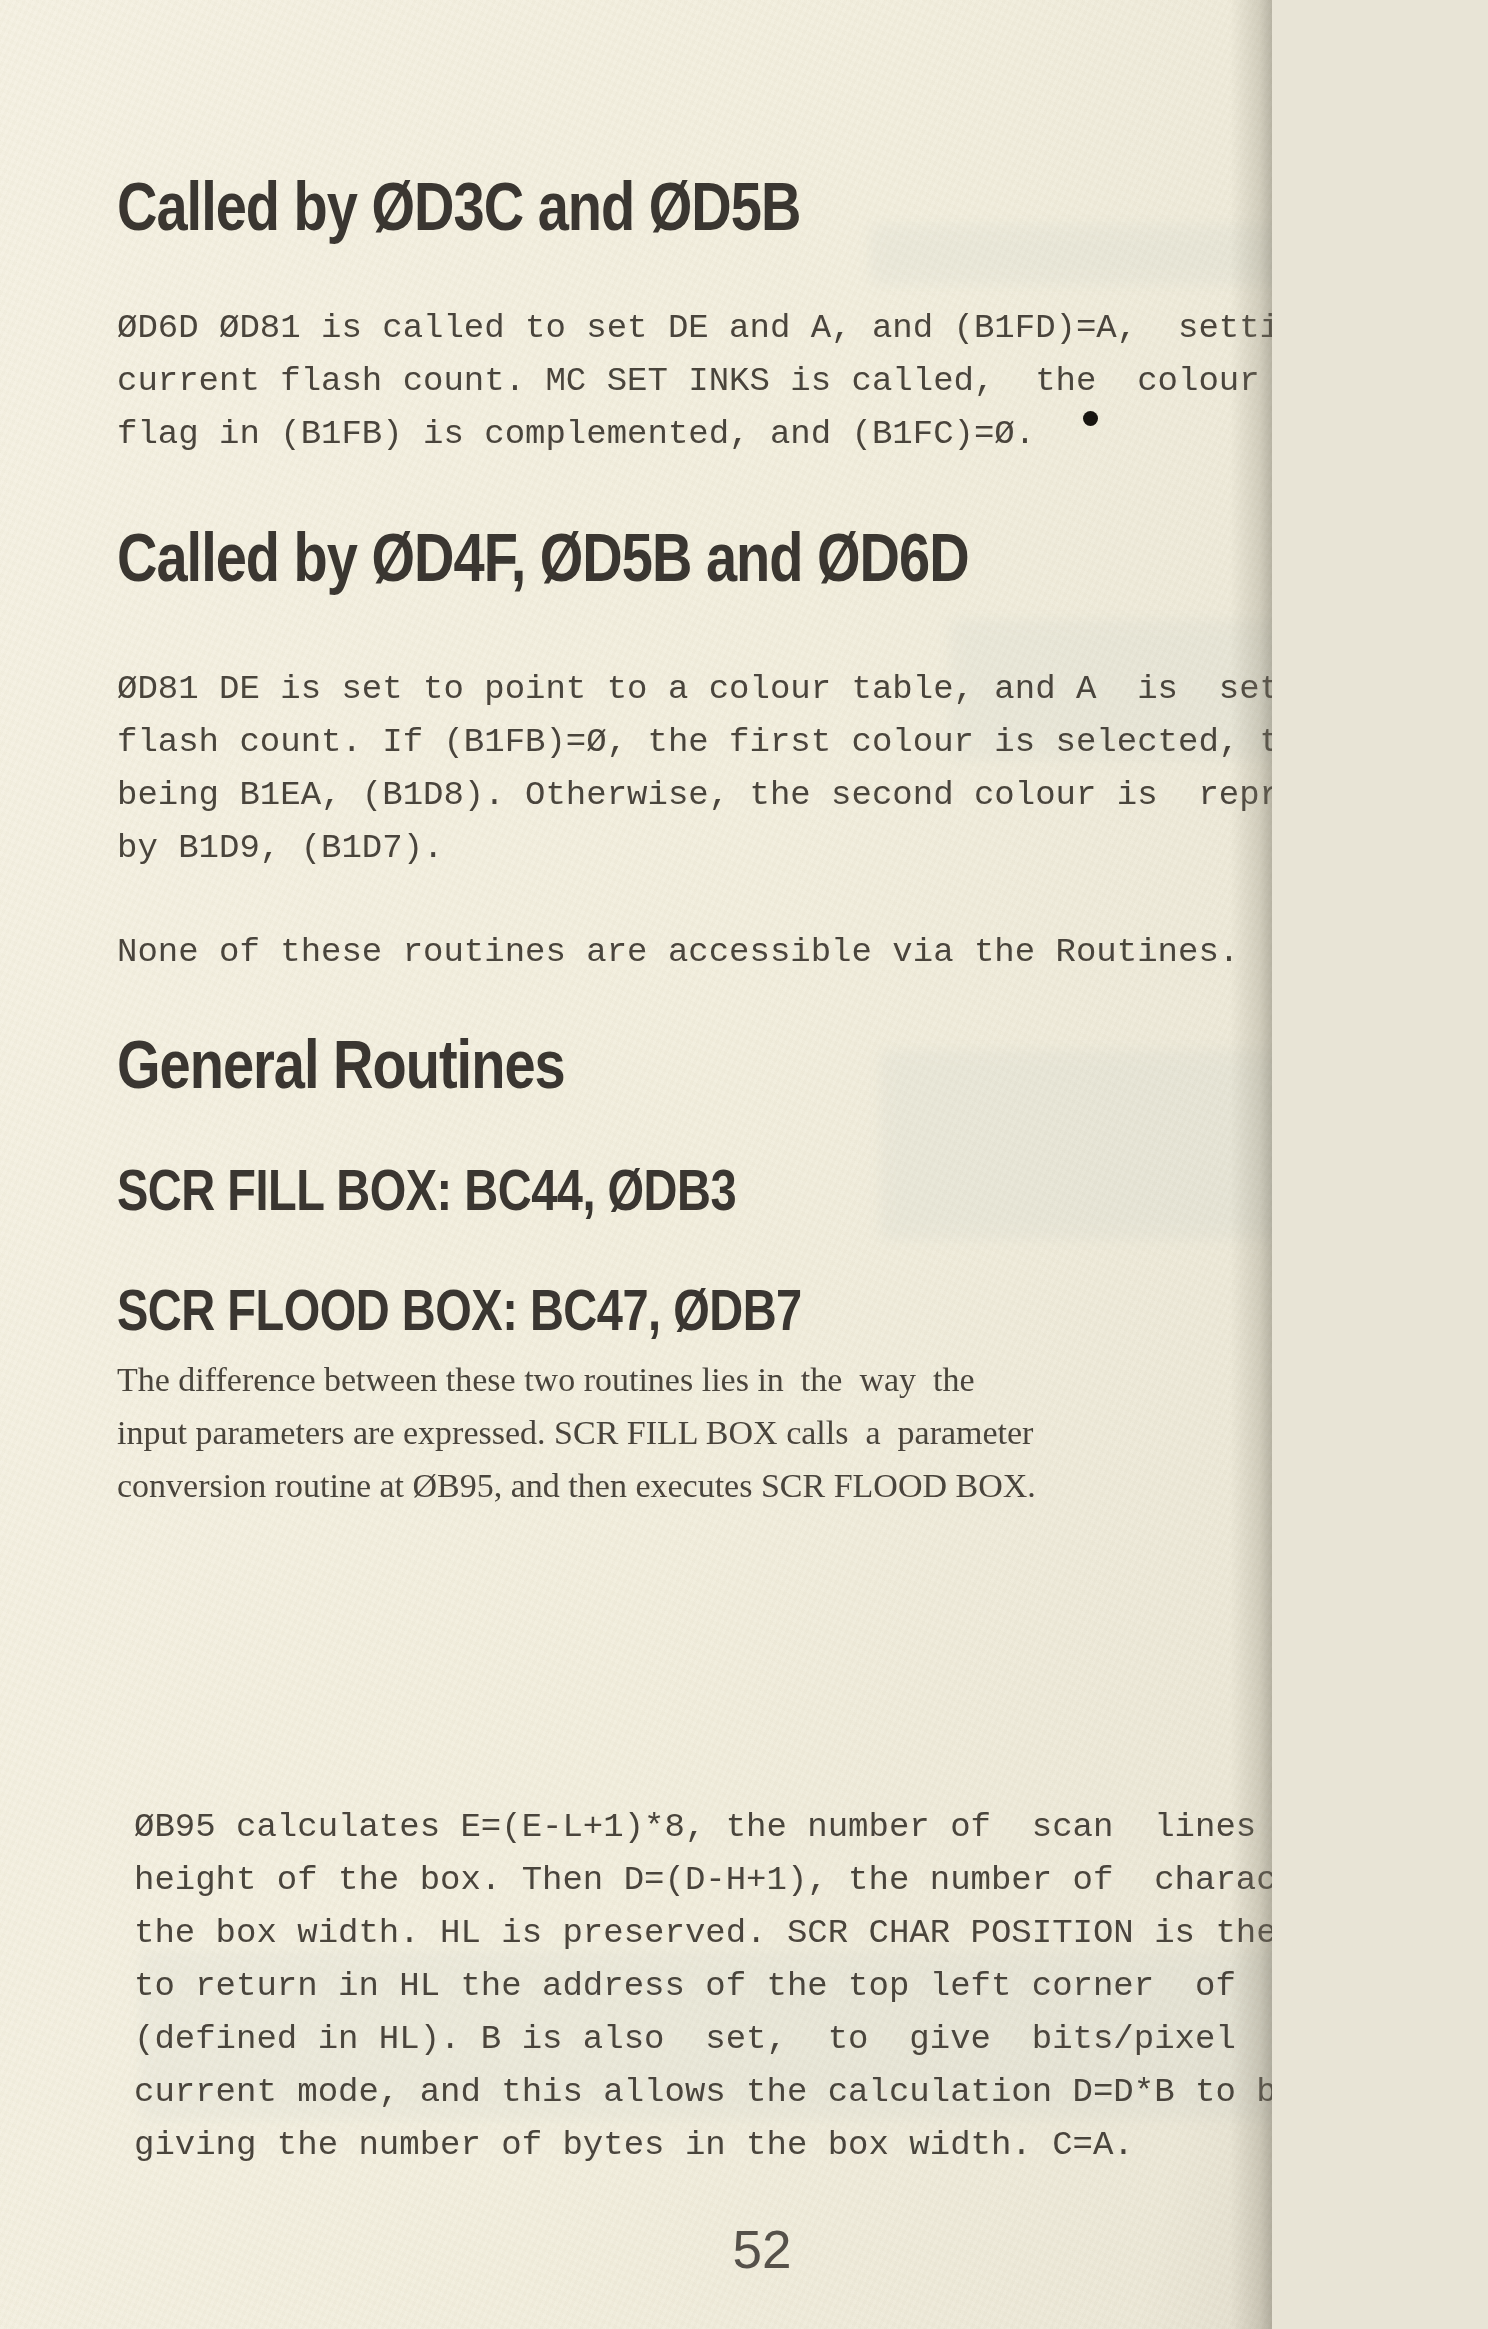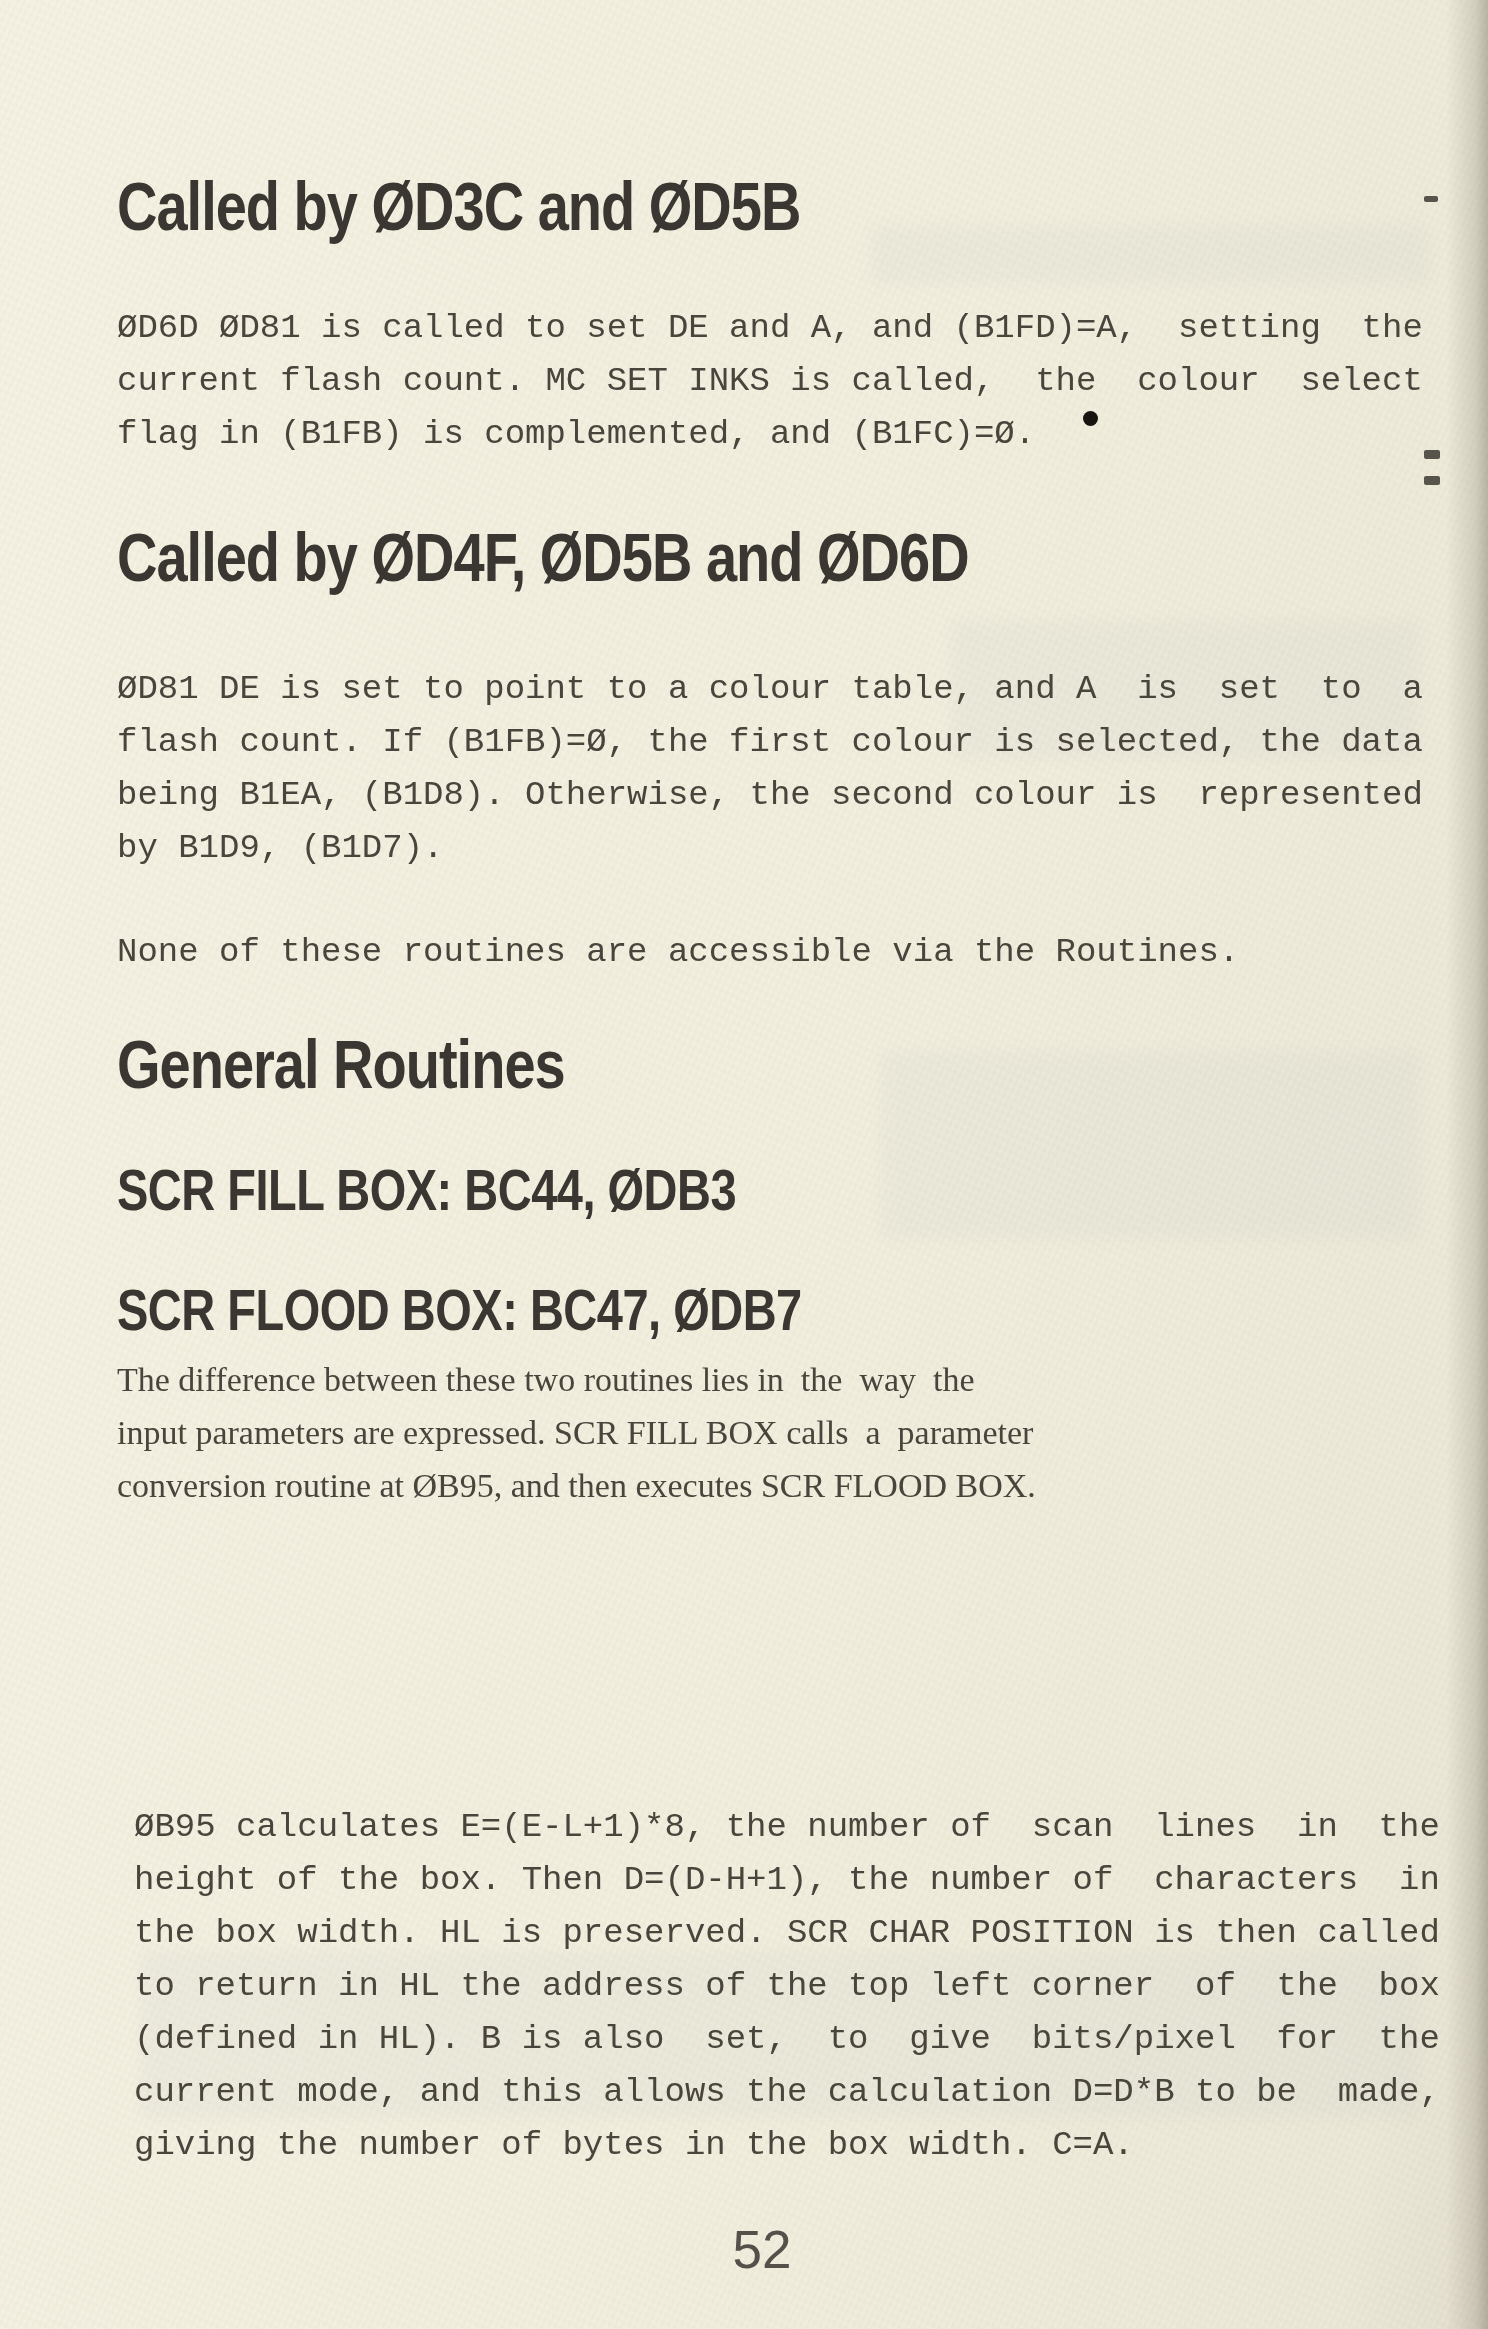--- a/index.html
+++ b/index.html
@@ -1,18 +1,18 @@
 <!DOCTYPE html>
 <html><head>
 <meta charset="utf-8">
 <style>
   html,body{margin:0;padding:0;background:#e8e4d6;}
   .page{
     position:relative;
-    width:1488px;height:2329px;
+    width:1272px;height:2329px;
     background:linear-gradient(100deg,#f5f1e2 0%,#f2eedd 55%,#ece8d7 92%,#e2ddcd 100%);
     overflow:hidden;
     font-family:"Liberation Mono","DejaVu Sans Mono",monospace;
   }
   
   .grain{
     position:absolute;inset:0;
     background:
       repeating-linear-gradient(115deg,rgba(255,255,255,0.03) 0 3px,rgba(120,110,90,0.02) 3px 6px),
       repeating-linear-gradient(25deg,rgba(255,255,255,0.02) 0 4px,rgba(120,110,90,0.015) 4px 8px);

